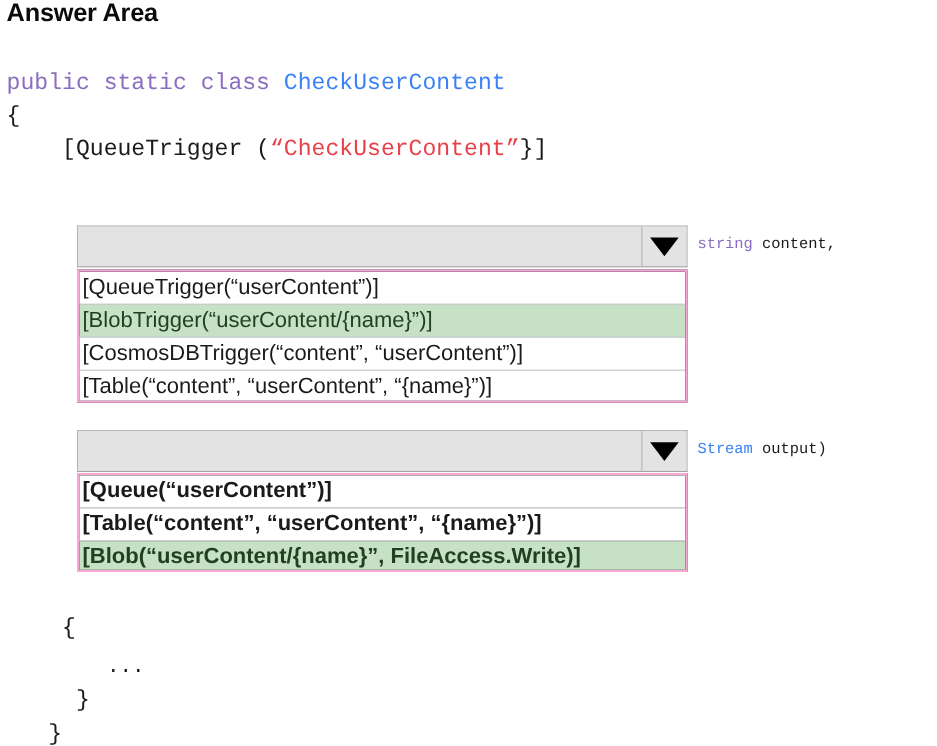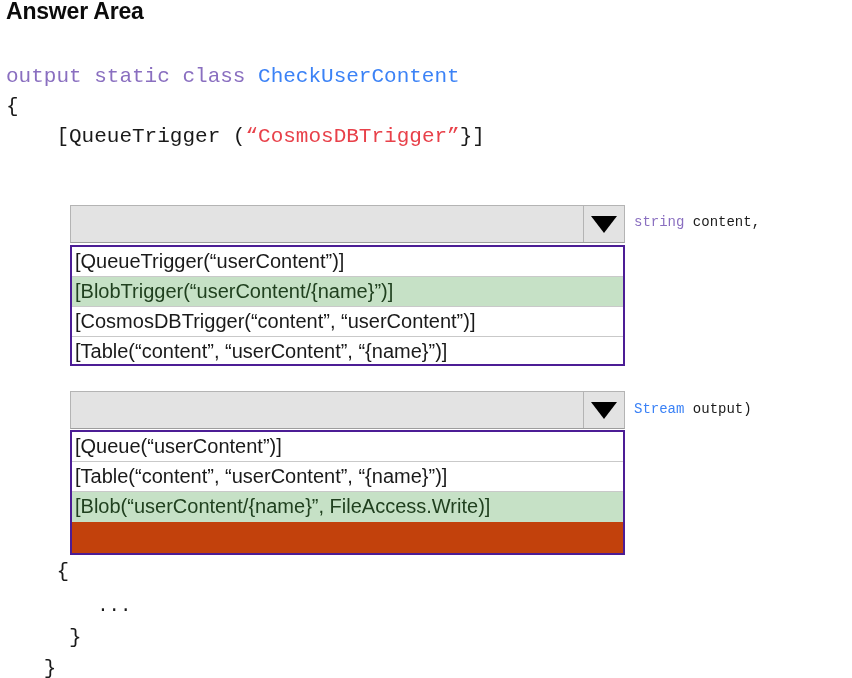--- a/index.html
+++ b/index.html
@@ -80,22 +80,22 @@
     height: 0;
     border-left: 13px solid transparent;
     border-right: 13px solid transparent;
     border-top: 17px solid #000000;
   }
 
   
   .option-list {
     position: absolute;
     box-sizing: border-box;
-    background: #c2410c;
-    border: 2px solid #4c1d95;
+    background: #0f172a;
+    border: 2px solid #f9a8d4;
     overflow: hidden;
   }
   .option-item {
     box-sizing: border-box;
     height: 30px;
     line-height: 29px;
     padding-left: 3px;
     font-family: "Liberation Sans", sans-serif;
     font-size: 20px;
     color: #1a1a1a;
@@ -119,25 +119,25 @@
     white-space: pre;
   }
 </style>
 </head>
 <body>
 
 <div class="answer-area-title">Answer Area</div>
 
 <div class="code-block">
 
-  <div class="code-line" style="left:6px; top:0px;"><span class="kw">output static class </span><span class="type">CheckUserContent</span></div>
+  <div class="code-line" style="left:6px; top:0px;"><span class="kw">public static class </span><span class="type">CheckUserContent</span></div>
 
   <div class="code-line plain" style="left:6px; top:30px;">{</div>
 
-  <div class="code-line" style="left:6px; top:60px;"><span class="plain">    [QueueTrigger (</span><span class="str">“CosmosDBTrigger”</span><span class="plain">}]</span></div>
+  <div class="code-line" style="left:6px; top:60px;"><span class="plain">    [QueueTrigger (</span><span class="str">“CheckUserContent”</span><span class="plain">}]</span></div>
 
 
   <div class="code-line plain" style="left:6px; top:495px;">    {</div>
   <div class="code-line plain" style="left:6px; top:529px; font-size:19px;">        ...</div>
   <div class="code-line plain" style="left:6px; top:561px;">     }</div>
   <div class="code-line plain" style="left:6px; top:592px;">   }</div>
 </div>
 
 <div class="combo" style="left:70px; top:205px; width:555px; height:38px;">
   <div class="combo-field"></div>
@@ -155,19 +155,19 @@
 
 <div class="sig-right" style="left:634px; top:207px;"><span class="kw">string</span><span class="plain"> content,</span></div>
 
 <div class="combo" style="left:70px; top:391px; width:555px; height:38px;">
   <div class="combo-field"></div>
   <div class="combo-arrow-btn">
     <span class="arrow-glyph"></span>
   </div>
 </div>
 
-<div class="option-list" id="list-2" style="left:70px; top:430px; width:555px; height:125px;">
+<div class="option-list" id="list-2" style="left:70px; top:430px; width:555px; height:90px;font-weight:bold;">
     <div class="option-item">[Queue(“userContent”)]</div>
     <div class="option-item">[Table(“content”, “userContent”, “{name}”)]</div>
     <div class="option-item selected">[Blob(“userContent/{name}”, FileAccess.Write)]</div>
   </div>
 
 <div class="sig-right" style="left:634px; top:394px;text-align:right;"><span class="type">Stream</span><span class="plain"> output)</span></div>
 
 </body></html>

